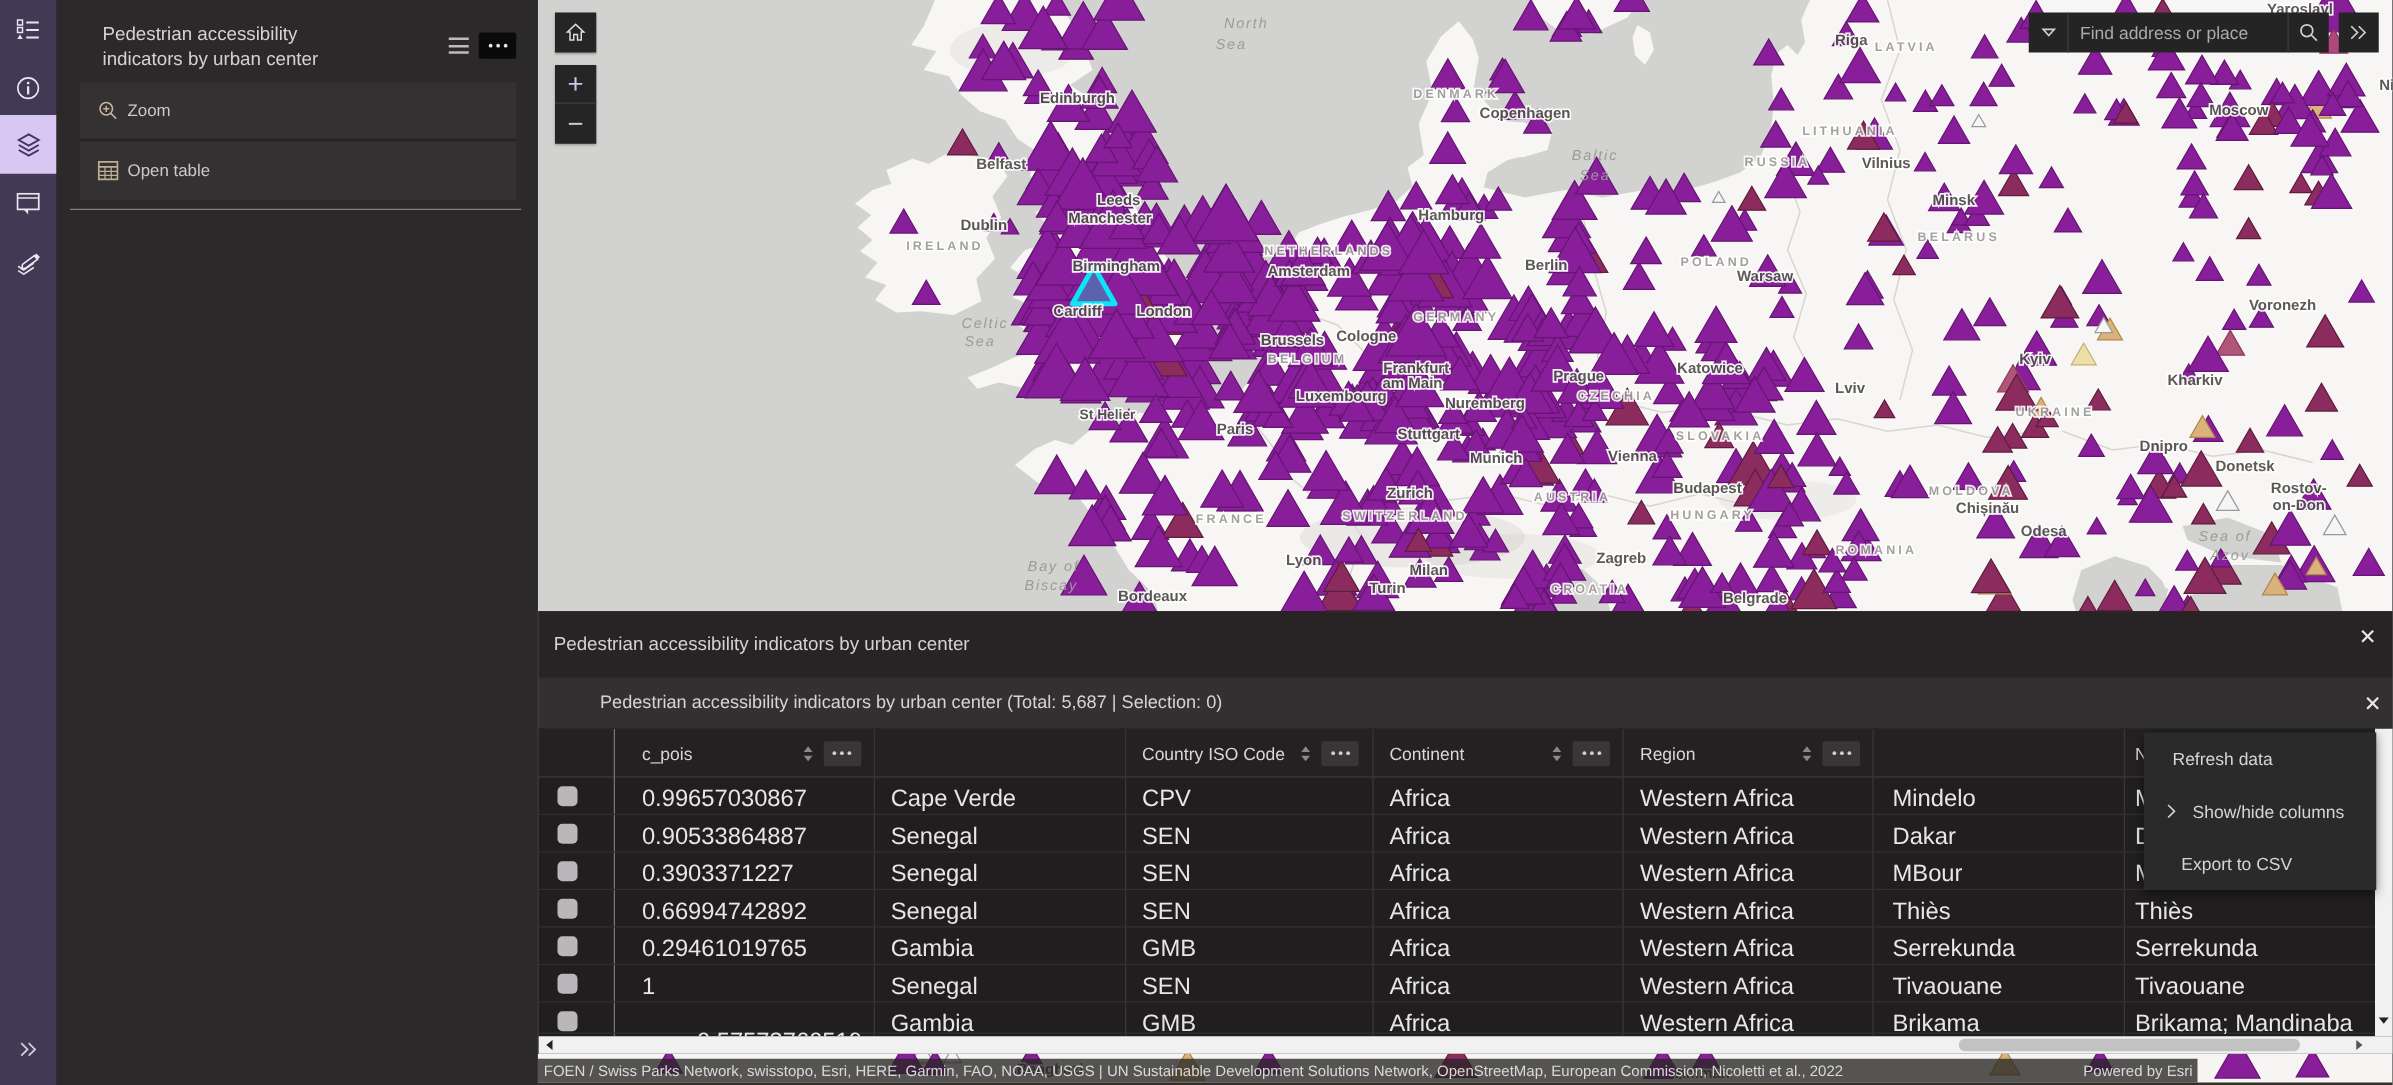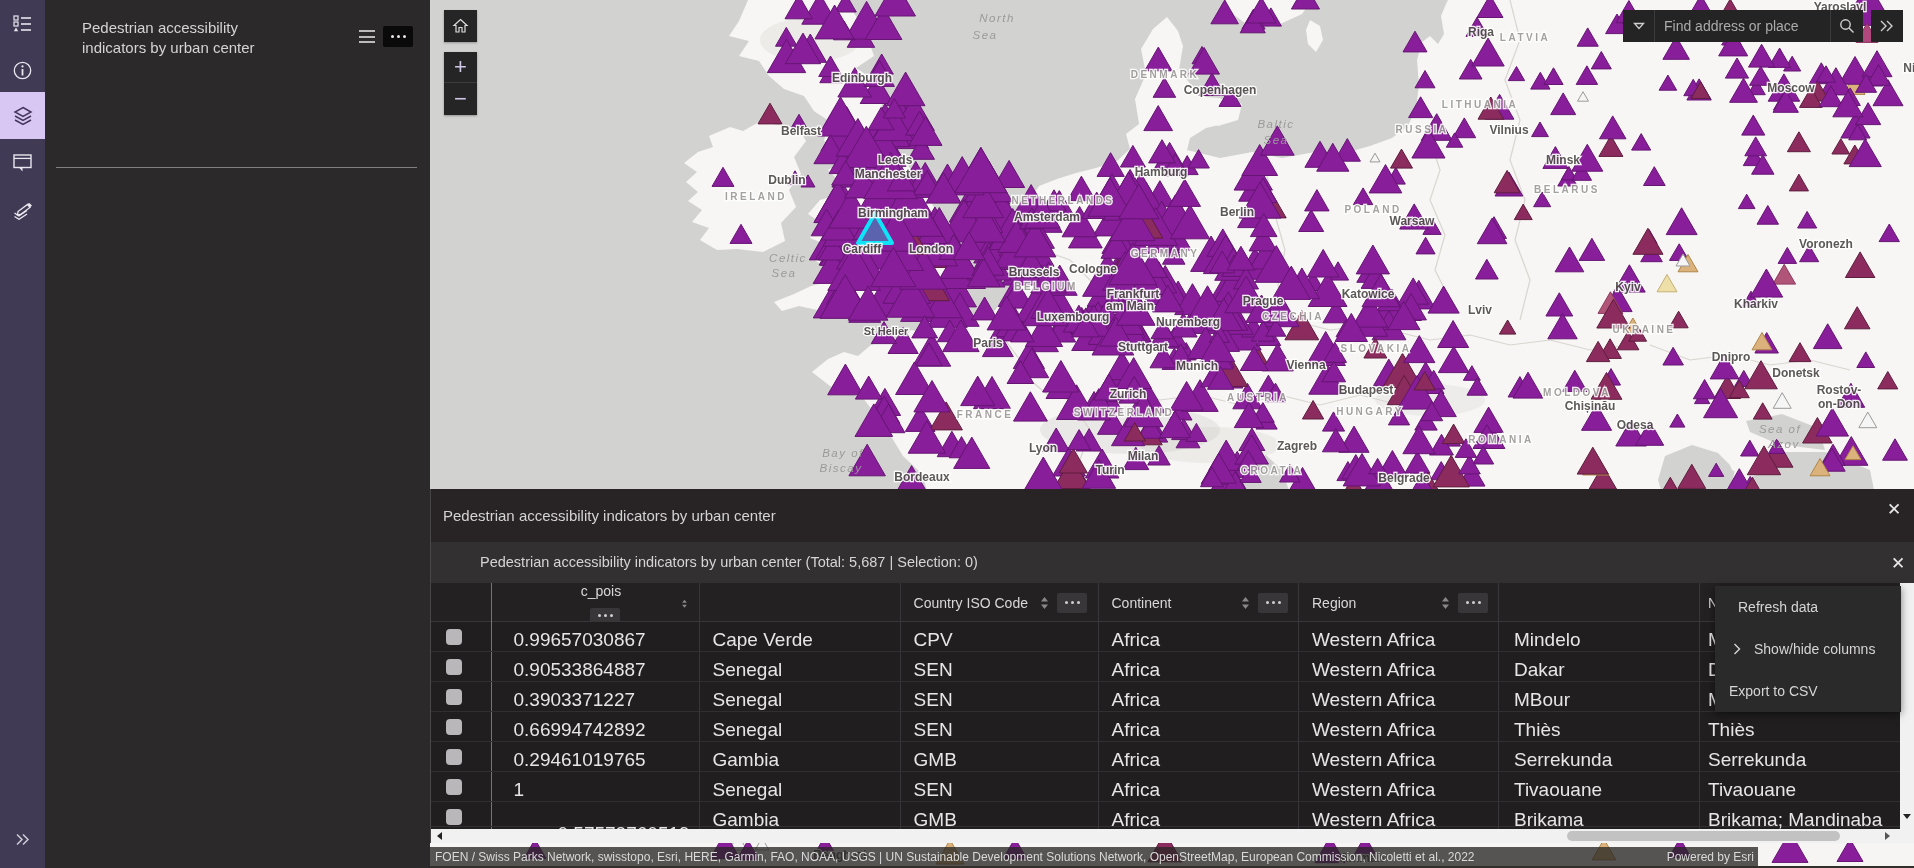--- a/index.html
+++ b/index.html
@@ -994,35 +994,57 @@
     <div id="lham">
         <div></div>
         <div></div>
         <div style="margin-bottom:0"></div>
       </div>
     <div id="ldots">
         <span></span>
         <span></span>
         <span></span>
       </div>
+    <div id="lrows">
+      <div class="lrow">
+        <svg width="17" height="17" viewBox="0 0 17 17">
+            <circle cx="7" cy="7" r="5" fill="none" stroke="#c3b49c" stroke-width="1.3"></circle>
+            <line x1="10.7" y1="10.7" x2="15" y2="15" stroke="#c3b49c" stroke-width="1.3"></line>
+            <line x1="4.5" y1="7" x2="9.5" y2="7" stroke="#c3b49c" stroke-width="1.2"></line>
+            <line x1="7" y1="4.5" x2="7" y2="9.5" stroke="#c3b49c" stroke-width="1.2"></line>
+          </svg>
+        <span>Zoom</span>
+      </div>
+      <div class="lrow">
+        <svg width="17" height="17" viewBox="0 0 17 17">
+            <rect x="1" y="1.5" width="15" height="14" fill="none" stroke="#bfae93" stroke-width="1.4"></rect>
+            <line x1="1" y1="5.5" x2="16" y2="5.5" stroke="#bfae93" stroke-width="1.4"></line>
+            <line x1="6" y1="5.5" x2="6" y2="15.5" stroke="#bfae93" stroke-width="1"></line>
+            <line x1="11" y1="5.5" x2="11" y2="15.5" stroke="#bfae93" stroke-width="1"></line>
+            <line x1="1" y1="9" x2="16" y2="9" stroke="#bfae93" stroke-width="1"></line>
+            <line x1="1" y1="12.2" x2="16" y2="12.2" stroke="#bfae93" stroke-width="1"></line>
+          </svg>
+        <span>Open table</span>
+      </div>
+    </div>
     <div id="lsep"></div>
   </div>
 
   <div id="tpanel">
     <div id="thead1">
         <span>Pedestrian accessibility indicators by urban center</span>
       </div>
     <span class="xbtn" style="left:1456px; top:12px;">✕</span>
     <div id="thead2">
         <span>Pedestrian accessibility indicators by urban center (Total: 5,687 | Selection: 0)</span>
       </div>
     <span class="xbtn" style="left:1460px; top:66px;">✕</span>
     <div id="tgrid">
         <div class="hdrrow"></div>
-<div class="hcell" style="left:82.5px; width:175.0px;flex-direction:column;">
+<div class="hcell" style="left:82.5px; width:175.0px;">
           <span class="hname">c_pois</span>
           <svg class="sorticon" width="9" height="14" viewBox="0 0 9 14">
             <path d="M4.5 1 L8 5.5 L1 5.5 Z" fill="#8a8888"></path>
             <path d="M4.5 13 L1 8.5 L8 8.5 Z" fill="#8a8888"></path>
           </svg>
           <div class="dots3">
             <i></i>
             <i></i>
             <i></i>
           </div>
@@ -1160,21 +1182,21 @@
     <div class="mi" style="top:0;">
         <span style="margin-left:23px;">Refresh data</span>
       </div>
     <div class="mi" style="top:42px;">
         <svg style="margin-left:18px;" width="8" height="12" viewBox="0 0 8 12">
           <path d="M1.5 1 L6.5 6 L1.5 11" fill="none" stroke="#d6d4d5" stroke-width="1.4"></path>
         </svg>
         <span style="margin-left:13px;">Show/hide columns</span>
       </div>
     <div class="mi" style="top:84px;">
-        <span style="margin-left:14px;">Export to CSV</span>
+        <span style="margin-left:30px;">Export to CSV</span>
       </div>
   </div>
 
   <div id="attrib">
     <div class="atext">FOEN / Swiss Parks Network, swisstopo, Esri, HERE, Garmin, FAO, NOAA, USGS | UN Sustainable Development Solutions Network, OpenStreetMap, European Commission, Nicoletti et al., 2022</div>
     <div class="esri">Powered by Esri</div>
   </div>
   <div id="bstrip"></div>
 
 </div>

